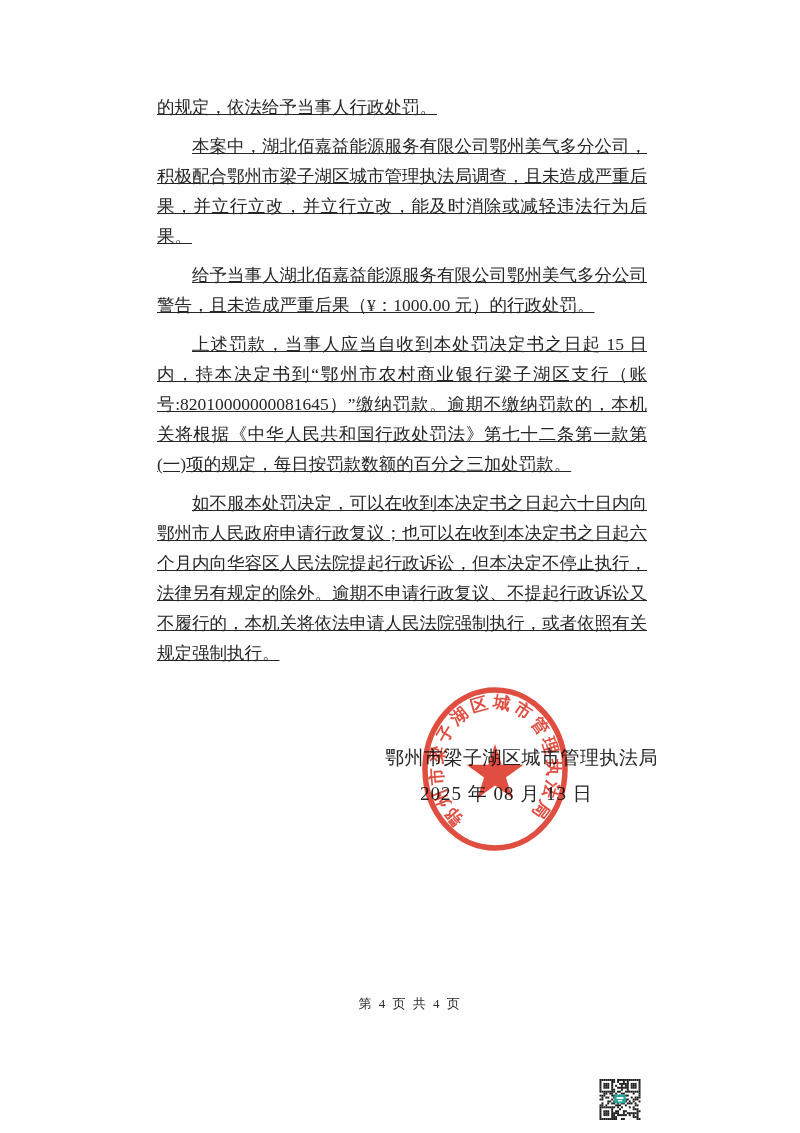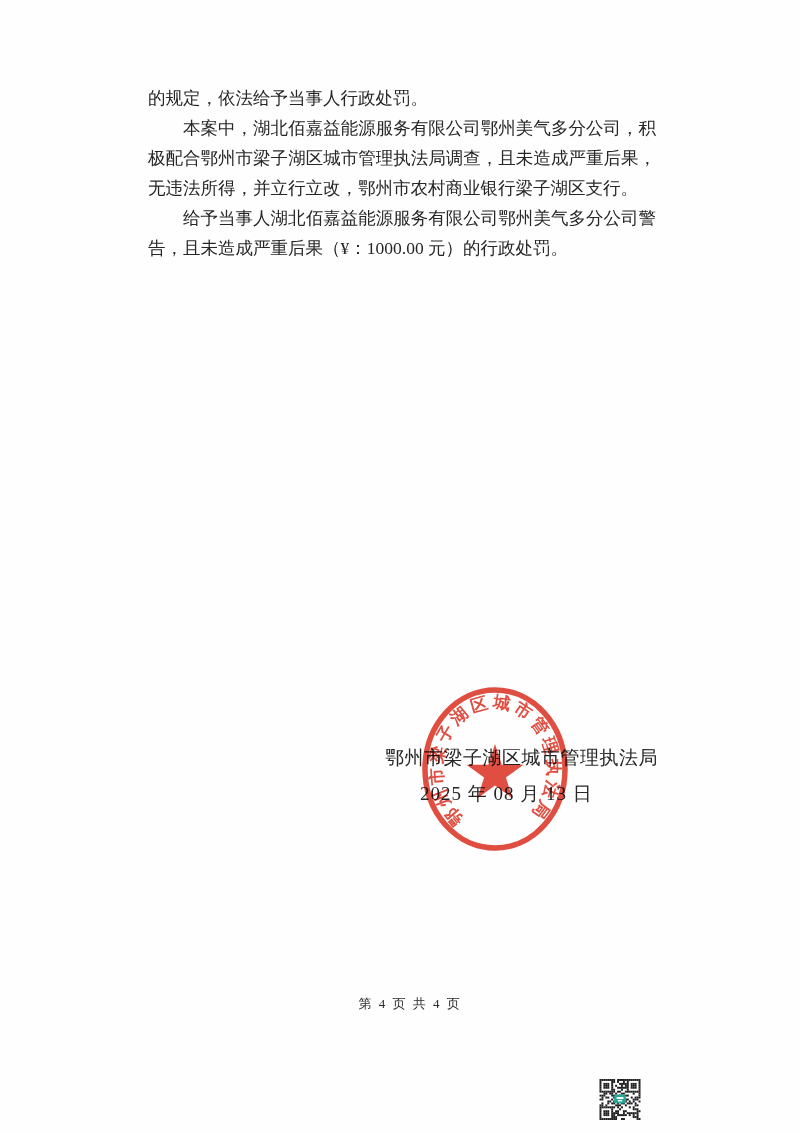--- a/index.html
+++ b/index.html
@@ -11,21 +11,21 @@
     overflow:hidden;
   }
   .page{position:absolute;inset:0;background:#fefefe;}
   .body-text{
     position:absolute;left:148px;top:83px;width:508px;
     color:#262626;
     font-size:17.5px;line-height:30px;
     text-align:justify;
     text-justify:inter-character;
   }
-  .body-text p{margin:0;padding:0;}
+  .body-text p{margin:9px;padding:0;text-decoration:underline;}
   .body-text p.indent{text-indent:2em;}
   .signature{
     position:absolute;left:0;top:0;width:800px;
     color:#262626;
   }
   .sig-agency{
     position:absolute;left:385px;top:745px;
     font-size:19px;letter-spacing:0.5px;white-space:nowrap;
   }
   .sig-date{
@@ -49,22 +49,24 @@
     width:42px;height:41px;
   }
 </style>
 </head>
 <body>
 
 <div class="page">
 
   <div class="body-text">
     <p>的规定，依法给予当事人行政处罚。</p>
-    <p class="indent">本案中，湖北佰嘉益能源服务有限公司鄂州美气多分公司，积极配合鄂州市梁子湖区城市管理执法局调查，且未造成严重后果，无违法所得，并立行立改，鄂州市农村商业银行梁子湖区支行。</p>
+    <p class="indent">本案中，湖北佰嘉益能源服务有限公司鄂州美气多分公司，积极配合鄂州市梁子湖区城市管理执法局调查，且未造成严重后果，并立行立改，并立行立改，能及时消除或减轻违法行为后果。</p>
     <p class="indent">给予当事人湖北佰嘉益能源服务有限公司鄂州美气多分公司警告，且未造成严重后果（¥：1000.00 元）的行政处罚。</p>
+    <p class="indent">上述罚款，当事人应当自收到本处罚决定书之日起 15 日内，持本决定书到“鄂州市农村商业银行梁子湖区支行（账号:82010000000081645）”缴纳罚款。逾期不缴纳罚款的，本机关将根据《中华人民共和国行政处罚法》第七十二条第一款第(一)项的规定，每日按罚款数额的百分之三加处罚款。</p>
+    <p class="indent">如不服本处罚决定，可以在收到本决定书之日起六十日内向鄂州市人民政府申请行政复议；也可以在收到本决定书之日起六个月内向华容区人民法院提起行政诉讼，但本决定不停止执行，法律另有规定的除外。逾期不申请行政复议、不提起行政诉讼又不履行的，本机关将依法申请人民法院强制执行，或者依照有关规定强制执行。</p>
   </div>
 
   <div class="signature">
     <div class="sig-agency">鄂州市梁子湖区城市管理执法局</div>
     <div class="sig-date">2025 年 08 月 13 日</div>
   </div>
 
   <svg class="seal" viewBox="-75 -85 150 170" xmlns="http://www.w3.org/2000/svg">
     <defs>
       <path id="sealArc" d="M -30.4,50 A 53,61 0 1 1 30.4,50" fill="none"></path>

